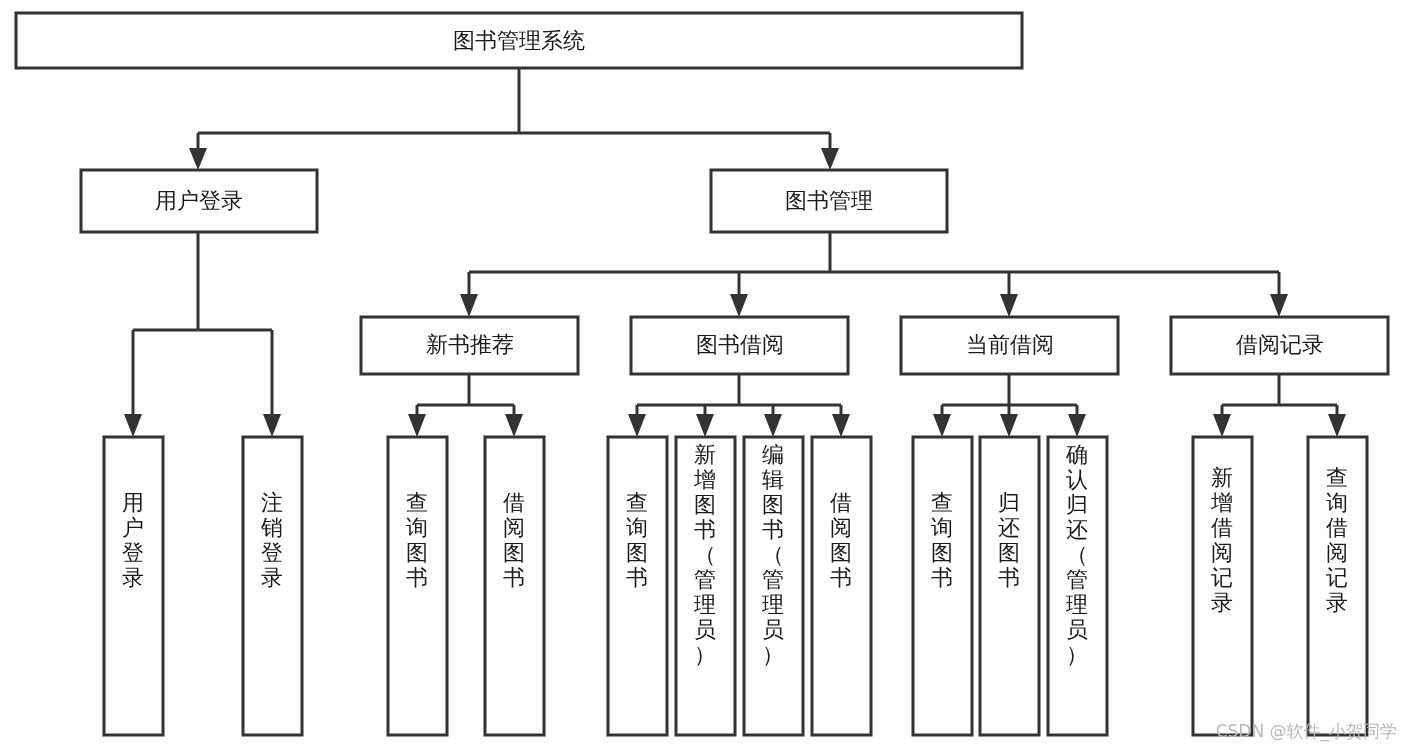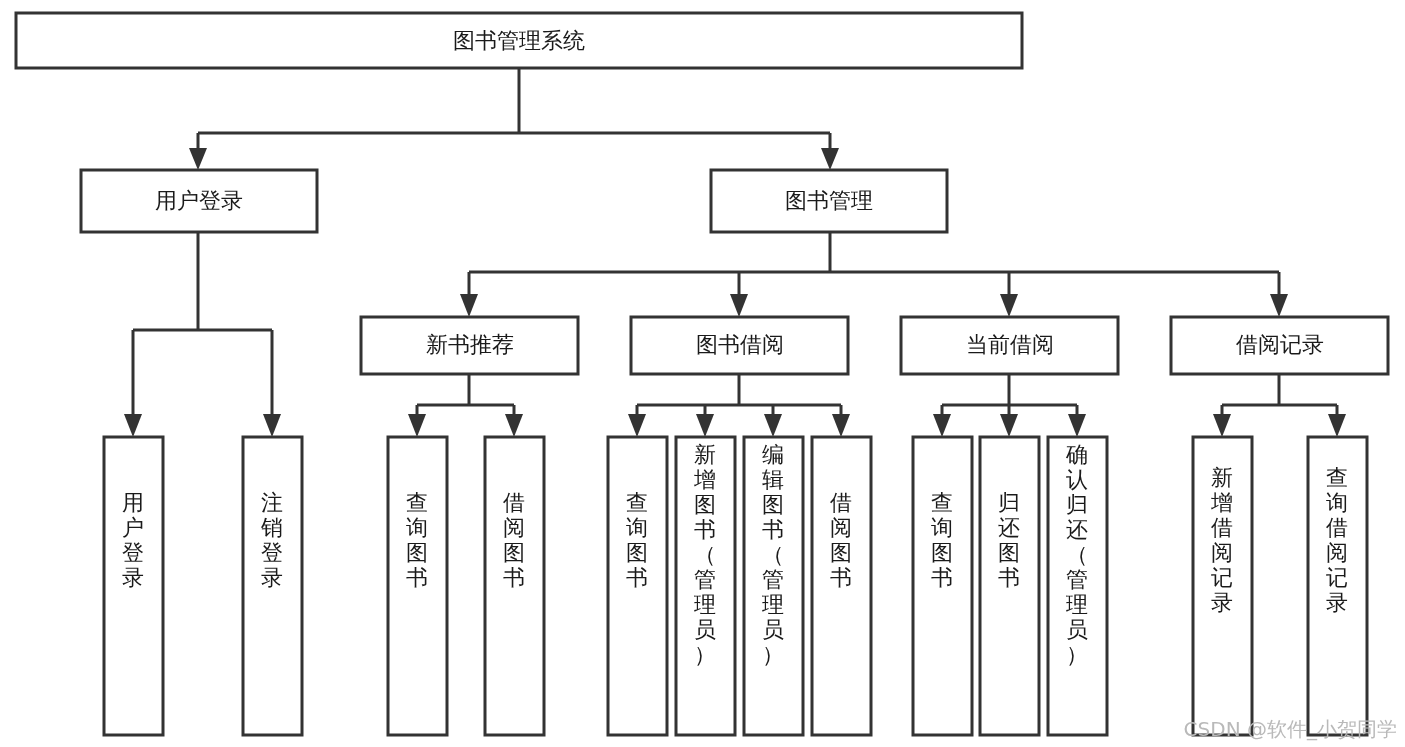--- a/index.html
+++ b/index.html
@@ -45,21 +45,21 @@
   }
   .arrow-head {
     fill: #333333;
     stroke: none;
   }
   .watermark {
     position: absolute;
     right: 8px;
     bottom: 4px;
     font-family: "DejaVu Sans", "Liberation Sans", sans-serif;
-    font-size: 20px;
+    font-size: 17px;
     color: #b9b9b9;
     white-space: nowrap;
     user-select: none;
   }
 </style>
 </head>
 <body>
 
 <svg id="diagram" viewBox="0 0 1405 747" xmlns="http://www.w3.org/2000/svg">
 

